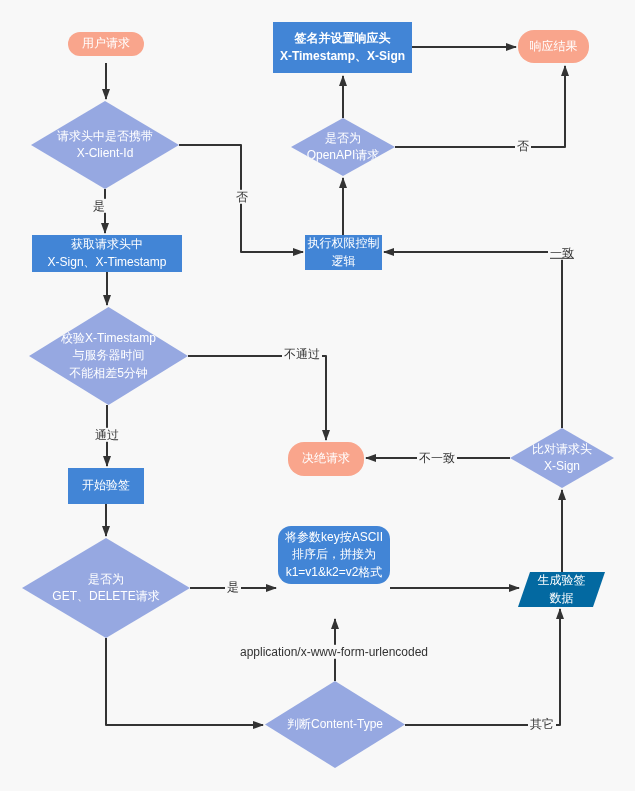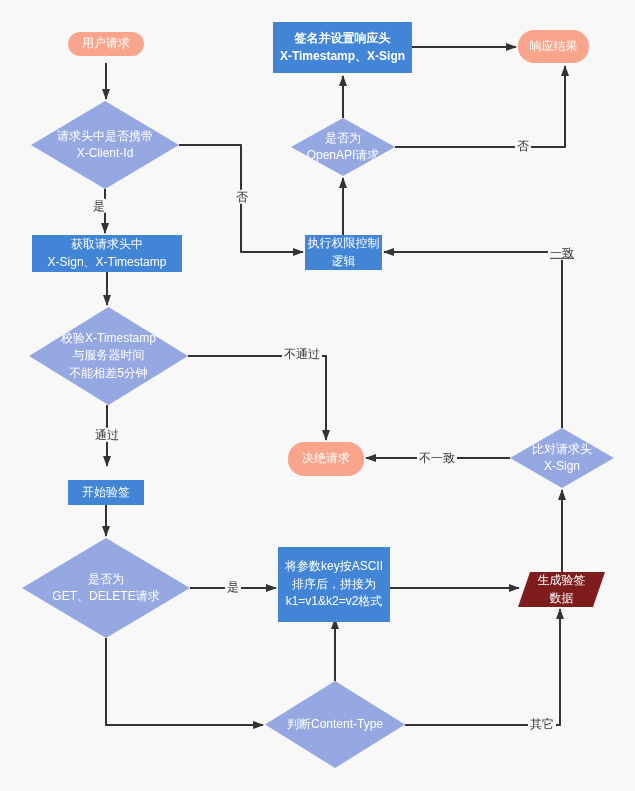--- a/index.html
+++ b/index.html
@@ -9,21 +9,21 @@
   }
   svg.edges{position:absolute;left:0;top:0;width:635px;height:791px;}
   .node{
     position:absolute;display:flex;align-items:center;justify-content:center;
     text-align:center;color:#fff;font-size:12px;line-height:1.45;
     white-space:pre-line;box-sizing:border-box;
   }
   .terminal{background:#f9a58c;border-radius:16px;}
   .process{background:#4285d6;}
   .decision{background:#96a8e1;clip-path:polygon(50% 0,100% 50%,50% 100%,0 50%);}
-  .io{background:#7f1d1d;clip-path:polygon(12px 0,100% 0,calc(100% - 12px) 100%,0 100%);padding:0 14px;}
+  .io{background:#0369a1;clip-path:polygon(12px 0,100% 0,calc(100% - 12px) 100%,0 100%);padding:0 14px;}
   .edge-label{
     position:absolute;transform:translate(-50%,-50%);
     background:#f8f8f8;color:#333;font-size:12px;padding:0 2px;
     white-space:nowrap;line-height:1.2;
   }
 </style>
 </head>
 <body>
 
 <div class="stage">
@@ -62,26 +62,26 @@
   <div class="node process" style="left:32px;top:235px;width:150px;height:37px;">获取请求头中
 X-Sign、X-Timestamp</div>
 
   <div class="node decision" style="left:31px;top:101px;width:148px;height:88px;">请求头中是否携带
 X-Client-Id</div>
 
   <div class="node decision" style="left:29px;top:307px;width:159px;height:98px;">校验X-Timestamp
 与服务器时间
 不能相差5分钟</div>
 
-  <div class="node process" style="left:68px;top:480px;width:76px;height:25px;">开始验签</div>
+  <div class="node process" style="left:68px;top:468px;width:76px;height:36px;">开始验签</div>
 
   <div class="node decision" style="left:22px;top:538px;width:168px;height:100px;">是否为
 GET、DELETE请求</div>
 
-  <div class="node process" style="left:278px;top:547px;width:112px;height:75px;">将参数key按ASCII
+  <div class="node process" style="left:278px;top:526px;width:112px;height:58px;border-radius:13px;">将参数key按ASCII
 排序后，拼接为
 k1=v1&amp;k2=v2格式</div>
 
   <div class="node decision" style="left:265px;top:681px;width:140px;height:87px;">判断Content-Type</div>
 
   <div class="node io" style="left:518px;top:572px;width:87px;height:35px;">生成验签数据</div>
 
   <div class="node decision" style="left:510px;top:428px;width:104px;height:60px;">比对请求头
 X-Sign</div>
 
@@ -95,18 +95,19 @@
   <div class="node process" style="left:273px;top:22px;width:139px;height:51px;font-weight:bold;">签名并设置响应头
 X-Timestamp、X-Sign</div>
 
   <div class="node terminal" style="left:518px;top:30px;width:71px;height:33px;">响应结果</div>
 
   <div class="edge-label" style="left:99px;top:206px;">是</div>
   <div class="edge-label" style="left:242px;top:197px;">否</div>
   <div class="edge-label" style="left:107px;top:435px;">通过</div>
   <div class="edge-label" style="left:302px;top:354px;">不通过</div>
   <div class="edge-label" style="left:233px;top:587px;">是</div>
+  <div class="edge-label" style="left:334px;top:652px;">application/x-www-form-urlencoded</div>
   <div class="edge-label" style="left:542px;top:724px;">其它</div>
   <div class="edge-label" style="left:437px;top:458px;">不一致</div>
   <div class="edge-label" style="left:562px;top:253px;text-decoration:underline;">一致</div>
   <div class="edge-label" style="left:523px;top:146px;">否</div>
 
 </div>
 
 </body></html>

